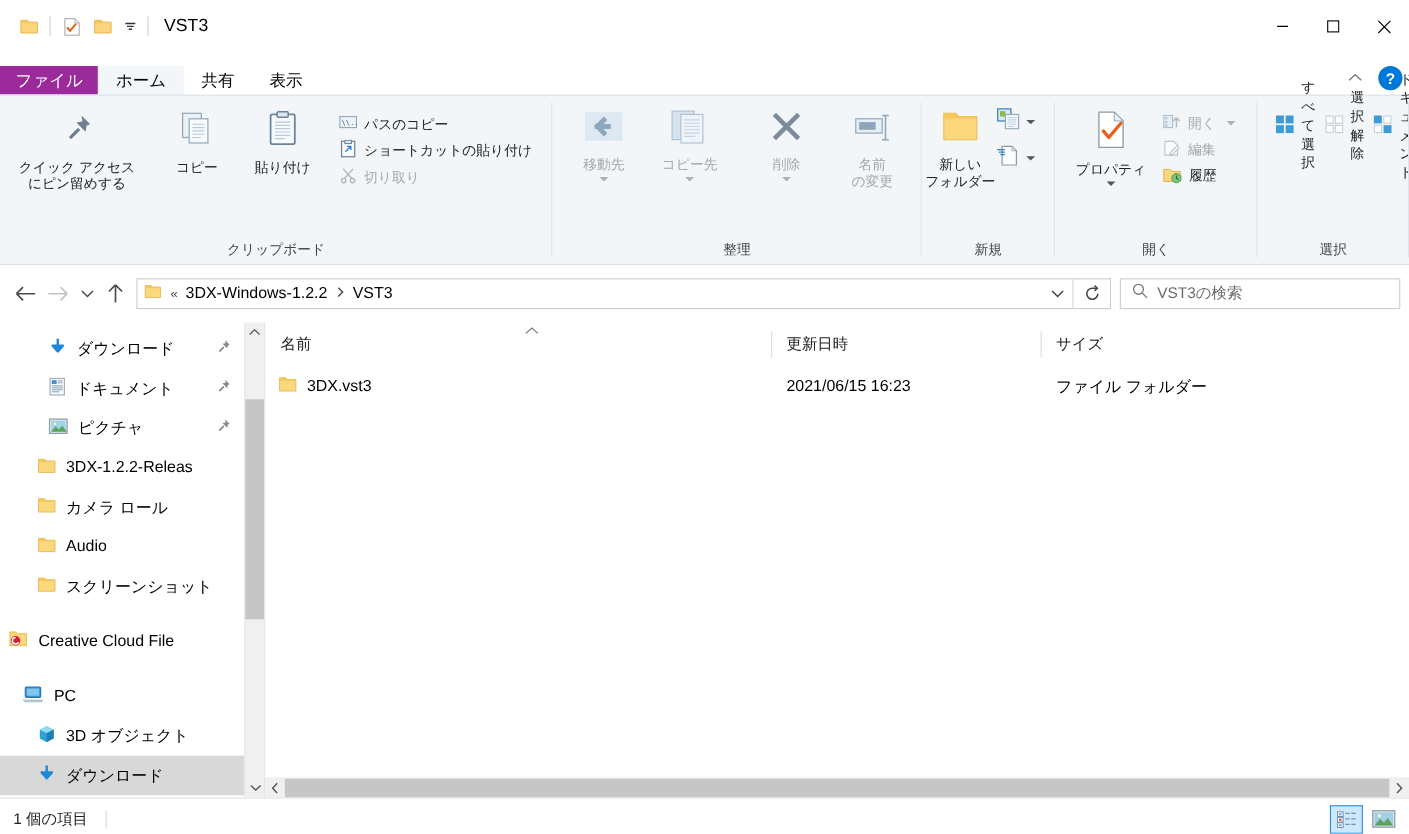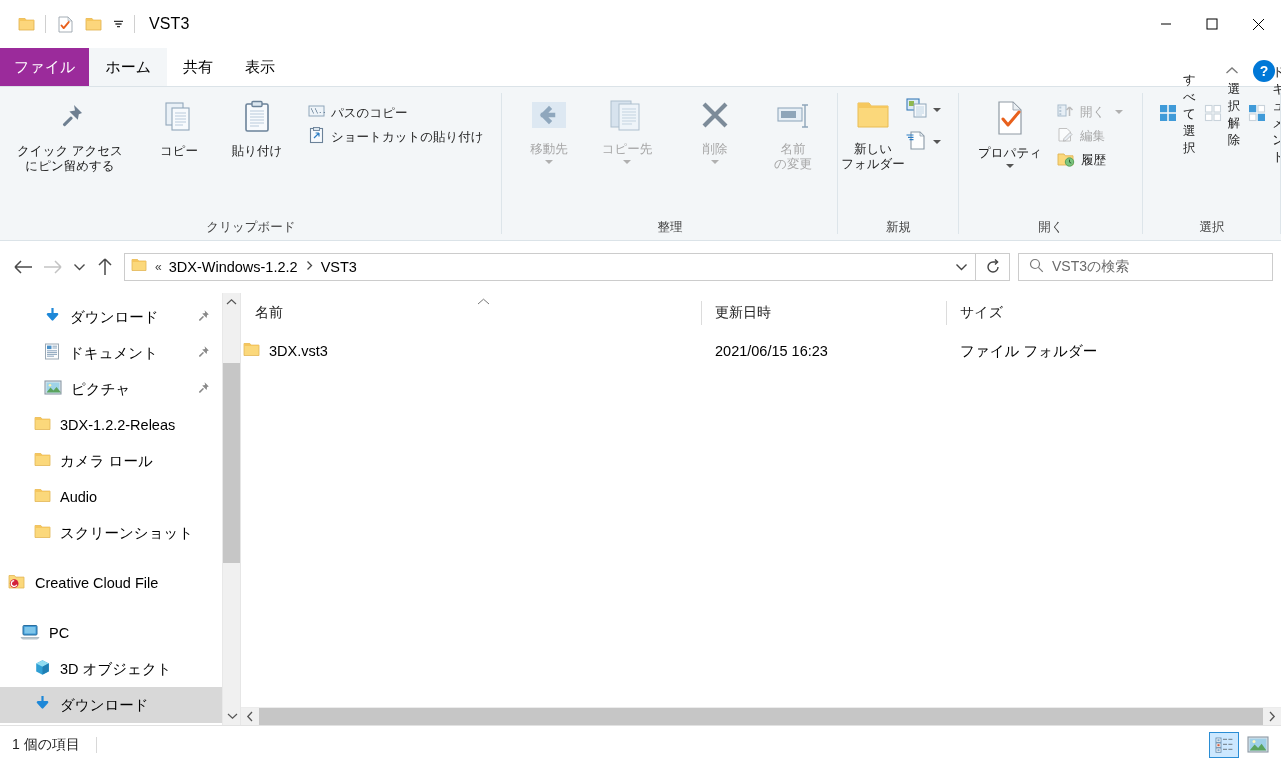--- a/index.html
+++ b/index.html
@@ -28,21 +28,21 @@
   }
   .wincontrols { position: absolute; right: 0; top: 0; display: flex; height: 48px; }
   .wc { width: 46px; height: 48px; display: flex; align-items: center; justify-content: center; }
 
   
   .tabrow {
     height: 38px; display: flex; align-items: flex-end;
     background: #ffffff; position: relative;
   }
   .tab {
-    height: 38px; display: flex; align-items: center; justify-content: center;
+    height: 26px; display: flex; align-items: center; justify-content: center;
     padding: 0 16px; font-size: 15px; color: #000; min-width: 62px;
   }
   .tab.file { background: #9b2b9b; color: #fff; font-size: 15px; padding: 0 14px; }
   .tab.active { background: #f3f6f8; }
   .tabrow .right-tools {
     position: absolute; right: 6px; bottom: 4px; display: flex; align-items: center; gap: 10px;
   }
   .chev-up { width: 22px; height: 22px; display: flex; align-items: center; justify-content: center; }
   .helpbtn {
     width: 22px; height: 22px; border-radius: 50%; background: #0078d7; color: #fff;
@@ -135,21 +135,21 @@
   }
   .colhdr .cell + .cell::before {
     content: ""; position: absolute; left: 0; top: 2px; bottom: 2px; width: 1px; background: #dcdcdc;
   }
   .sortcaret {
     position: absolute; left: 236px; top: 2px; font-size: 11px; color: #666;
   }
   .row {
     height: 36px; display: flex; align-items: center; font-size: 14.5px; color: #000;
   }
-  .row .c-name { padding-left: 2px; display: flex; align-items: center; gap: 9px; }
+  .row .c-name { padding-left: 12px; display: flex; align-items: center; gap: 9px; }
   .row .c { padding-left: 14px; }
   .hsb {
     position: absolute; left: 0; right: 0; bottom: 0; height: 18px; background: #f0f0f0;
     display: flex; align-items: center; border-top: 1px solid #ececec;
   }
   .hsb .arr { width: 18px; display: flex; align-items: center; justify-content: center; }
   .hsb .thumb { flex: 1; height: 18px; background: #c6c6c6; }
 
   
   .statusbar {
@@ -291,20 +291,32 @@
           </div>
           <div class="smallbtn">
             <span>
               <svg width="17" height="17" viewBox="0 0 17 17">
                   <rect x="2.5" y="1.5" width="12" height="14" fill="#f7fafd" stroke="#6b8299" stroke-width="1.1"></rect>
                   <rect x="5.5" y="0.5" width="6" height="3" fill="#dbe6ef" stroke="#6b8299" stroke-width=".9"></rect>
                   <path d="M6 11l5-5m0 0H7.6m3.4 0v3.4" stroke="#2f7ec4" stroke-width="1.2" fill="none"></path>
                 </svg>
             </span>
             <span>ショートカットの貼り付け</span>
+          </div>
+          <div class="smallbtn dim">
+            <span>
+              <svg width="17" height="17" viewBox="0 0 17 17">
+                  <g fill="none" stroke="#b3b3b3" stroke-width="1.2">
+                    <path d="M4 2.5l8 9M13 2.5l-8 9"></path>
+                    <circle cx="4.5" cy="13.2" r="2"></circle>
+                    <circle cx="12.5" cy="13.2" r="2"></circle>
+                  </g>
+                </svg>
+            </span>
+            <span>切り取り</span>
           </div>
         </div>
       </div>
       <div class="glabel" style="width:100%">クリップボード</div>
       <div class="gsep"></div>
     </div>
 
     <div class="rgroup" style="width:336px">
       <div class="gbody" style="padding-left:8px">
         <div class="bigbtn dim">

